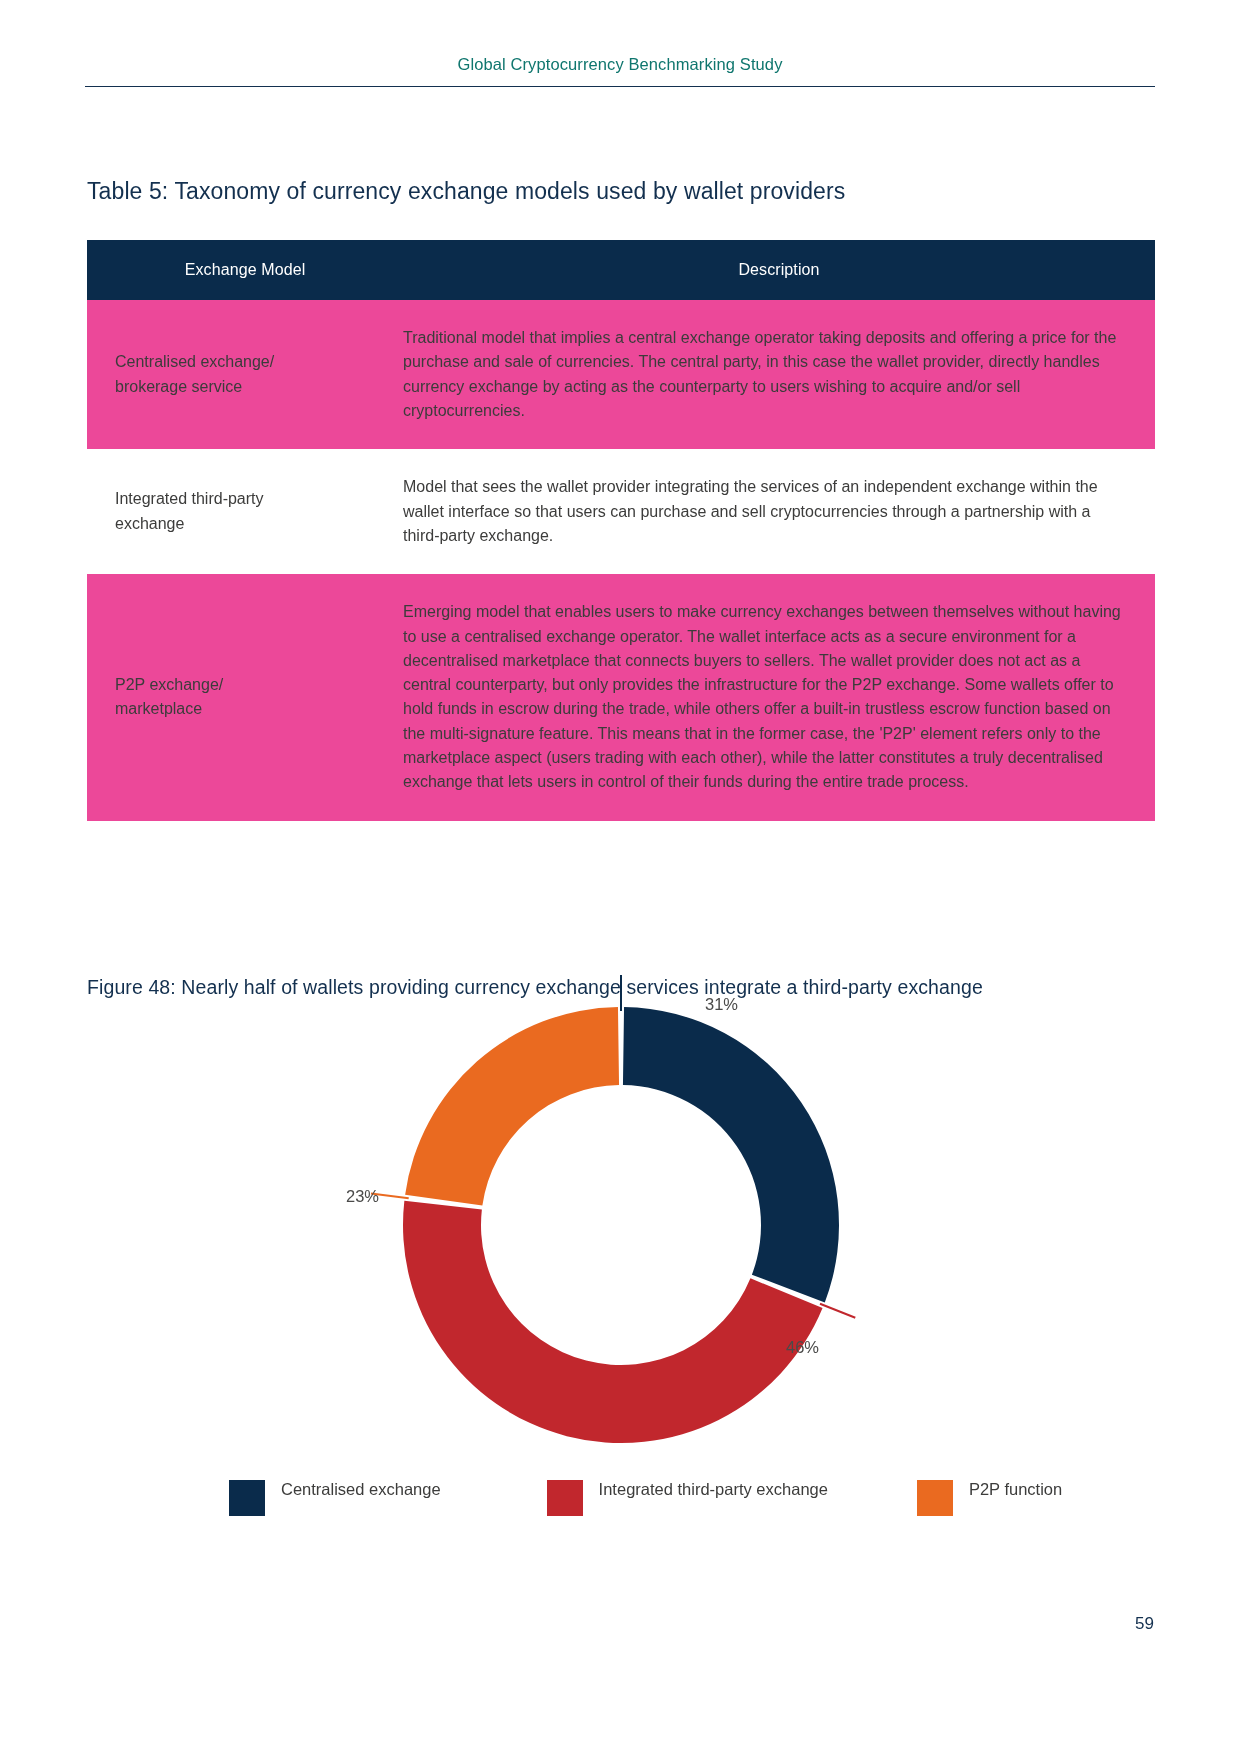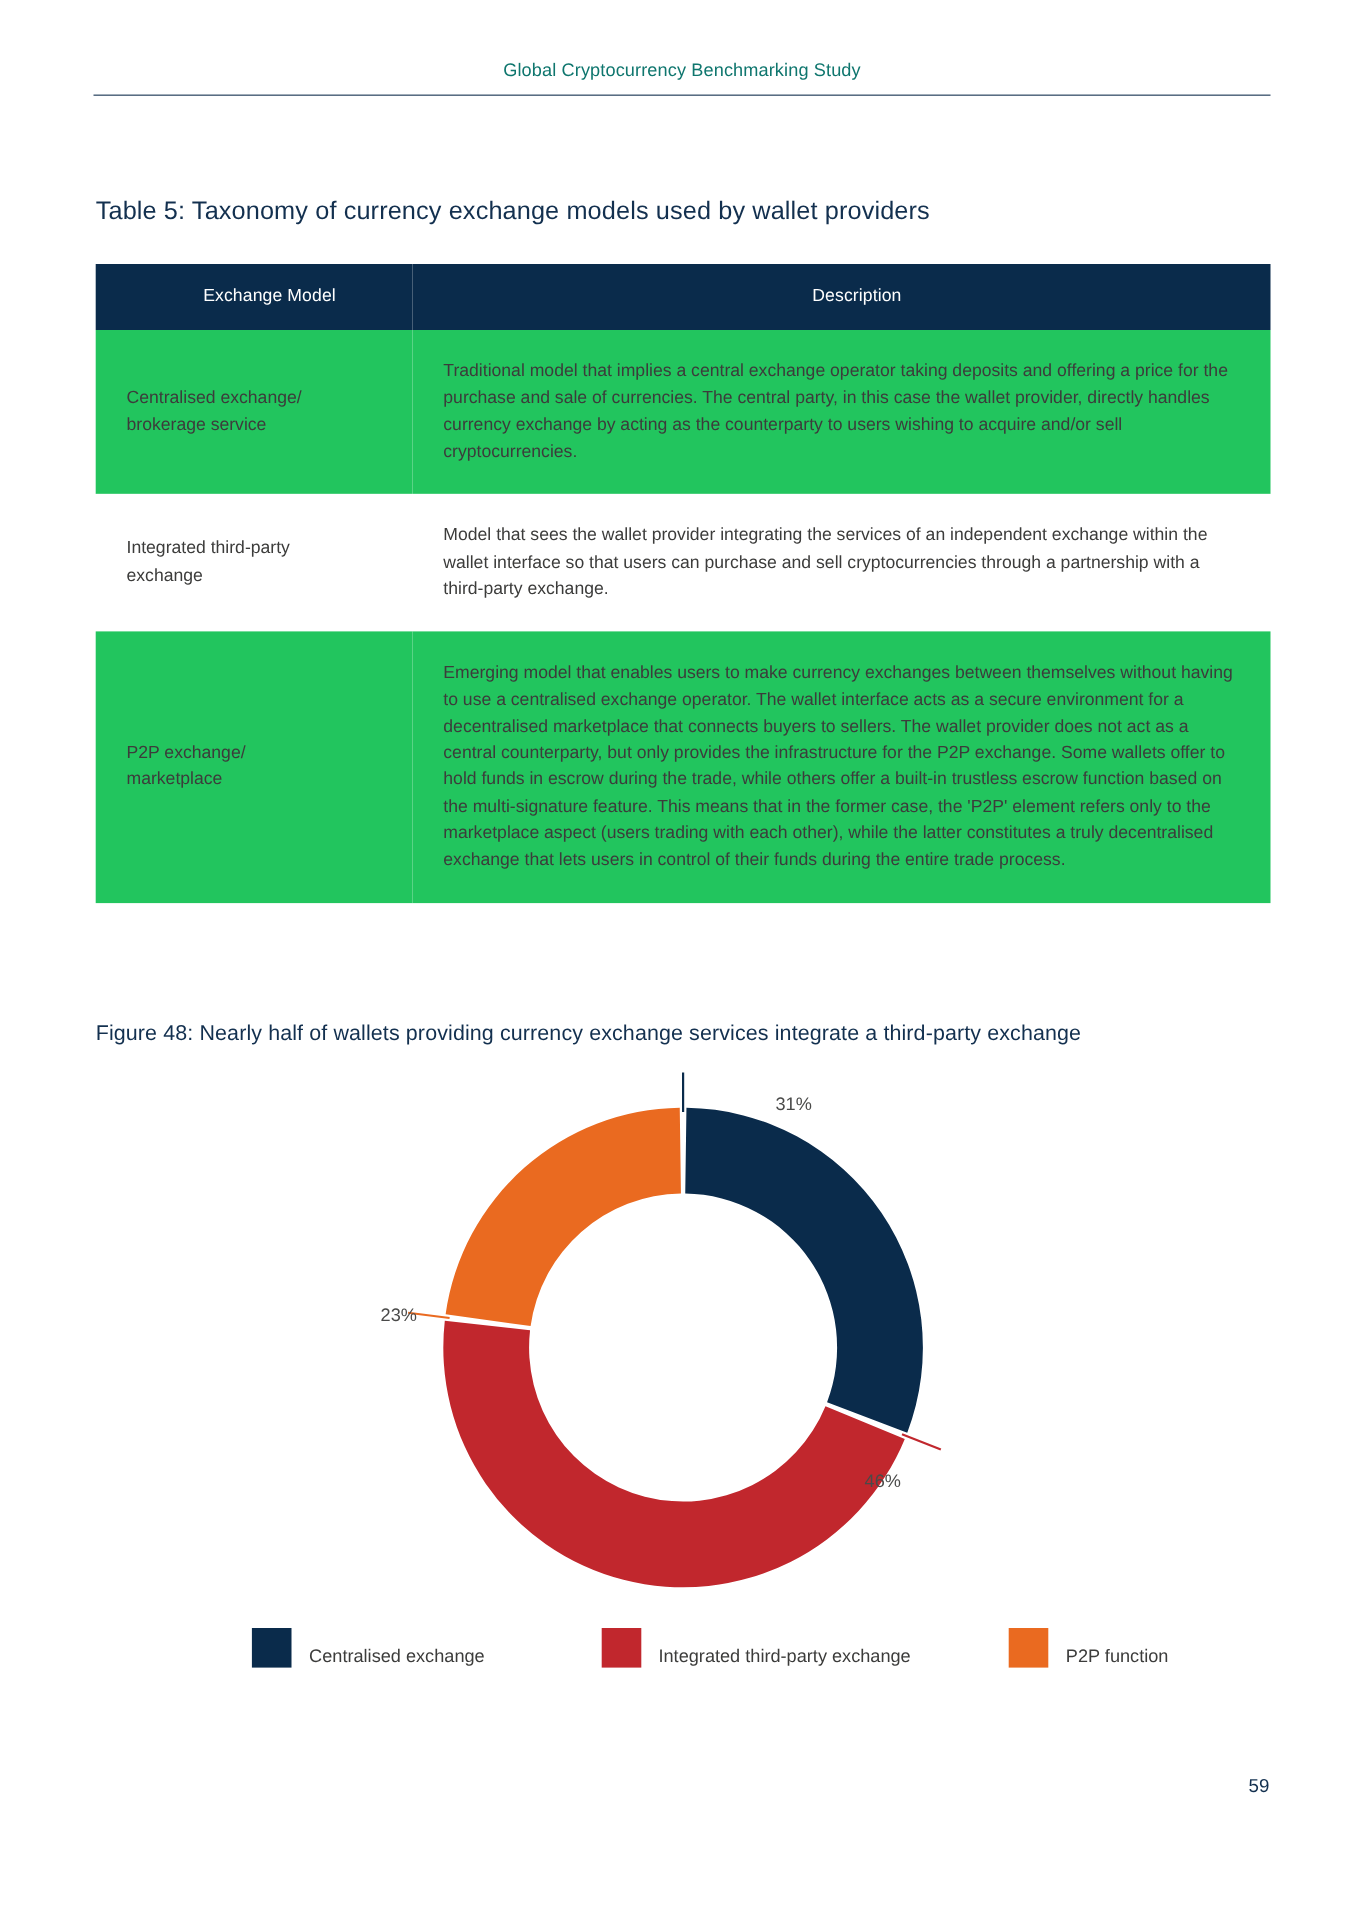--- a/index.html
+++ b/index.html
@@ -74,30 +74,30 @@
   }
   .data-table td.cell-model {
     padding-left: 28px;
     padding-right: 14px;
     width: 260px;
   }
   .data-table td.cell-desc {
     padding-left: 28px;
     padding-right: 34px;
   }
-  .data-table tr.row-shaded td { background: #22c55e; }
+  .data-table tr.row-shaded td { background: #ec4899; }
   .data-table tr.row-plain  td { background: #ffffff; }
 
   .cell-model span { display: block; }
 
   
   .figure-caption {
     position: absolute;
     left: 87px;
-    top: 928px;
+    top: 976px;
     font-size: 19.5px;
     color: #13304f;
     letter-spacing: 0.1px;
   }
 
   .chart-area {
     position: absolute;
     left: 87px;
     top: 975px;
     width: 1068px;
@@ -127,21 +127,21 @@
   .legend {
     position: absolute;
     left: 0;
     top: 505px;
     width: 1068px;
     display: flex;
     align-items: center;
   }
   .legend-item {
     display: flex;
-    align-items: flex-end;
+    align-items: flex-start;
     padding-left: 24px;
   }
   .legend-item.it-0 { margin-left: 118px; }
   .legend-item.it-1 { margin-left: 82px; }
   .legend-item.it-2 { margin-left: 65px; }
   .legend-swatch {
     width: 36px;
     height: 36px;
     flex: 0 0 auto;
   }

